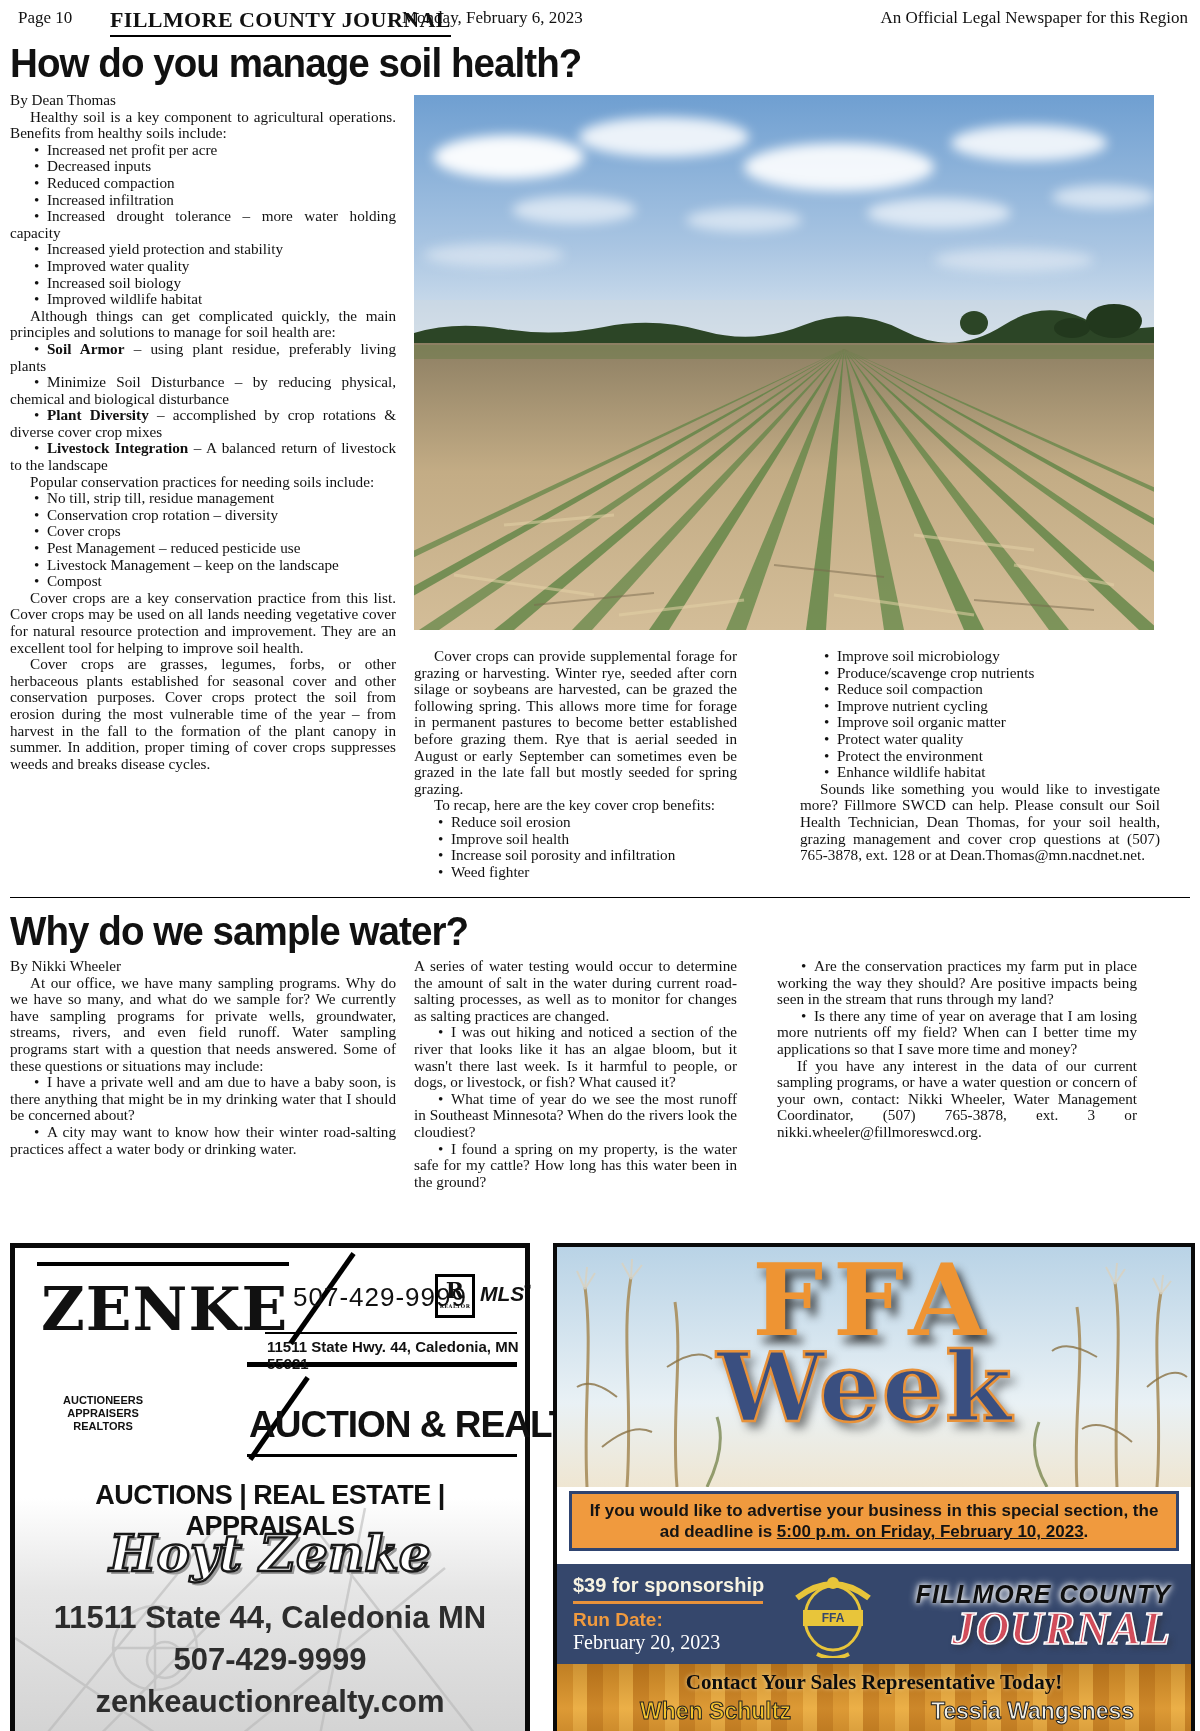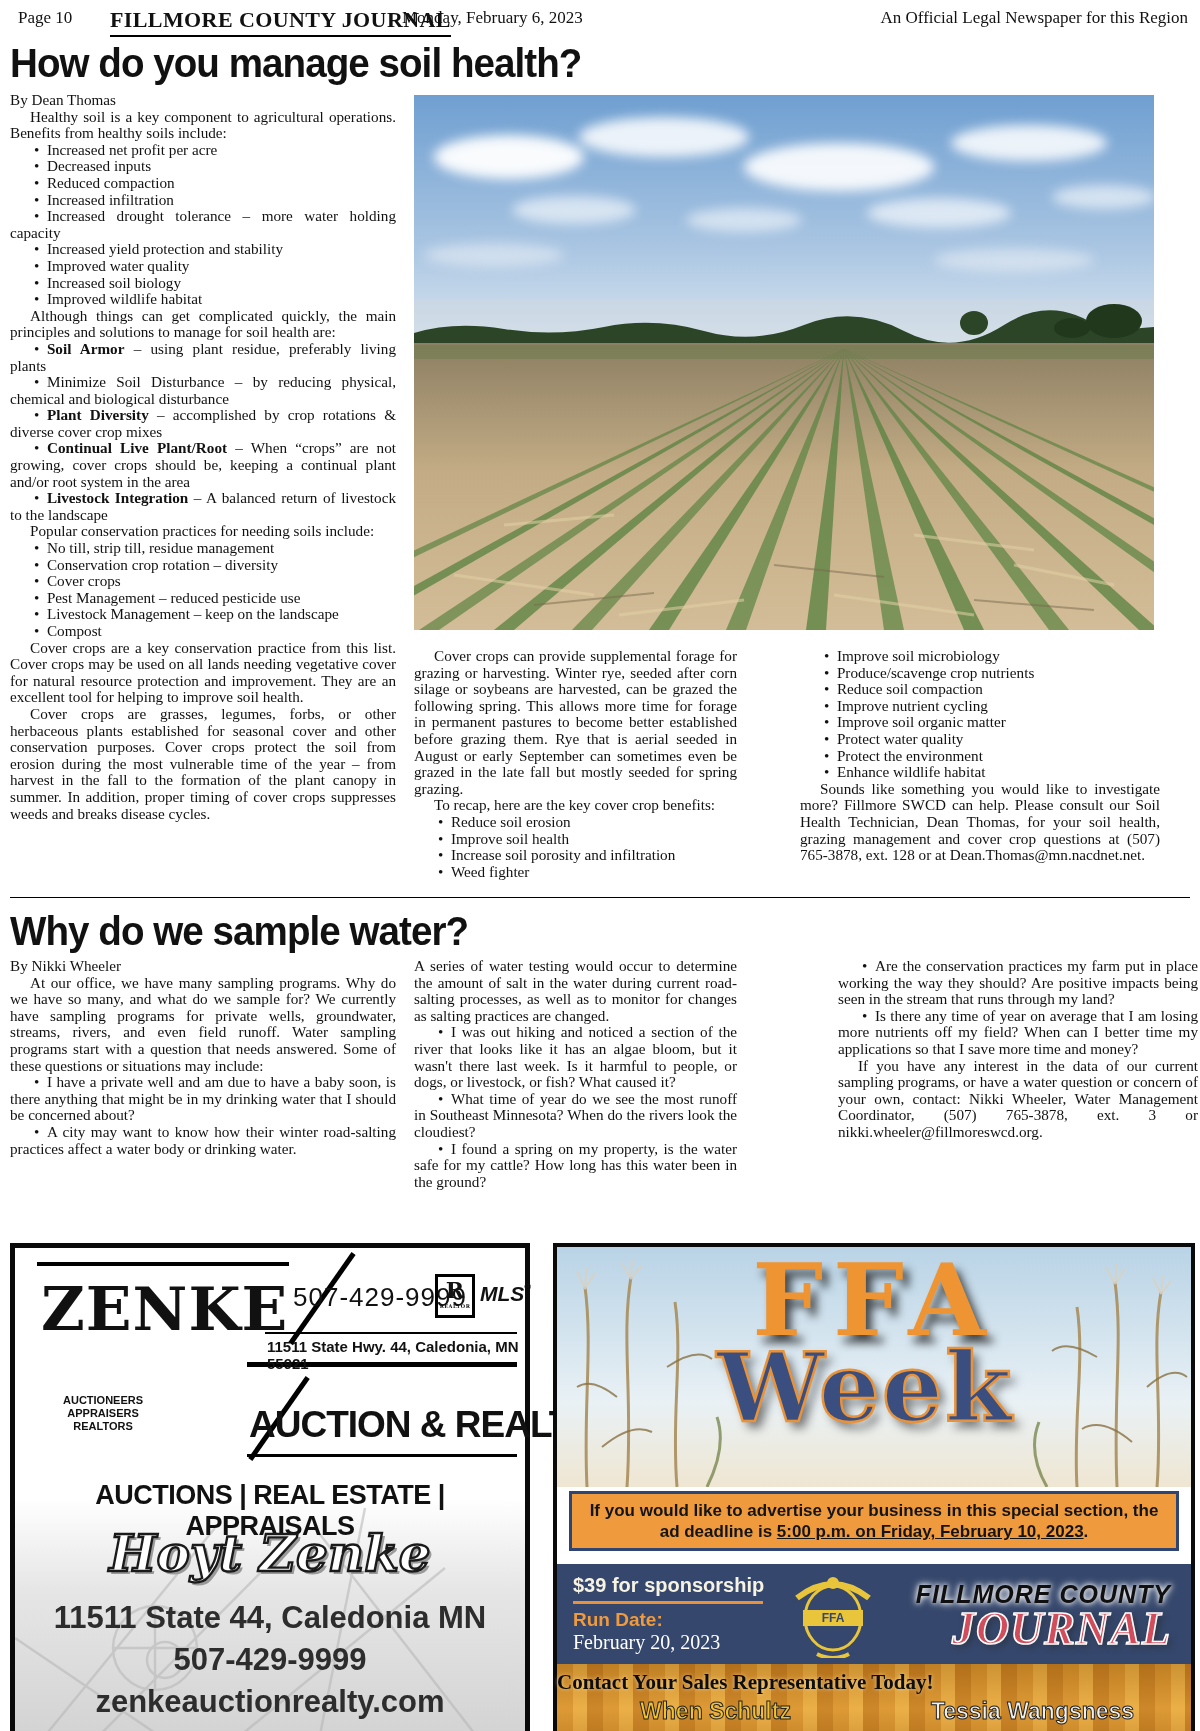--- a/index.html
+++ b/index.html
@@ -67,21 +67,21 @@
   .fspon .s3{font-family:"Liberation Serif",serif;font-size:20px;color:#fff;}
   .femblem{flex:0 0 auto;margin-left:6px;}
   .fbrand{flex:1;text-align:right;padding-right:4px;font-style:italic;}
   .fbrand .b1{font-size:25px;font-weight:bold;color:#101010;letter-spacing:1px;
               text-shadow:0 0 5px #fff,0 0 8px #fff;}
   .fbrand .b2{font-family:"Liberation Serif",serif;font-size:46px;font-weight:bold;color:#D24D5B;line-height:40px;
               -webkit-text-stroke:1.6px #ffffff;text-shadow:3px 3px 6px rgba(40,40,40,.6);letter-spacing:1px;}
   .fcorn{position:absolute;left:0;right:0;top:417px;bottom:0;
          background:repeating-linear-gradient(90deg,#d8922c 0 16px,#e9ab41 16px 30px,#c67d1f 30px 46px);}
   .fcorn::after{content:"";position:absolute;inset:0;background:linear-gradient(180deg,rgba(120,70,10,.25),rgba(255,210,120,.12) 45%,rgba(110,60,5,.3));}
-  .fcontact{position:relative;z-index:2;margin-top:6px;
+  .fcontact{position:relative;z-index:2;text-align:center;margin-top:6px;
             font-family:"Liberation Serif",serif;font-size:21px;font-weight:bold;color:#0d0d0d;
             text-shadow:0 0 4px rgba(255,230,170,.8);}
   .freps{position:relative;z-index:2;display:flex;margin-top:3px;}
   .frep{width:50%;text-align:center;}
   .frep .nm{font-size:23px;font-weight:bold;-webkit-text-stroke:1px #222;}
   .frep.left .nm{color:#F2C12E;}
   .frep.right .nm{color:#F1EFE6;}
   .frep .ph{font-size:28px;font-weight:bold;color:#16243E;letter-spacing:1px;
             text-shadow:2px 2px 0 rgba(255,255,255,.55);}
 </style>
@@ -108,21 +108,20 @@
     <div class="bul">Increased infiltration</div>
     <div class="bul">Increased drought tolerance – more water holding capacity</div>
     <div class="bul">Increased yield protection and stability</div>
     <div class="bul">Improved water quality</div>
     <div class="bul">Increased soil biology</div>
     <div class="bul">Improved wildlife habitat</div>
     <div class="p">Although things can get complicated quickly, the main principles and solutions to manage for soil health are:</div>
     <div class="bul"><b>Soil Armor</b><span> – using plant residue, preferably living plants</span></div>
     <div class="bul"><b></b><span>Minimize Soil Disturbance – by reducing physical, chemical and biological disturbance</span></div>
     <div class="bul"><b>Plant Diversity</b><span> – accomplished by crop rotations &amp; diverse cover crop mixes</span></div>
-    <div class="bul"><b>Continual Live Plant/Root</b><span> – When “crops” are not growing, cover crops should be, keeping a continual plant and/or root system in the area</span></div>
     <div class="bul"><b>Livestock Integration</b><span> – A balanced return of livestock to the landscape</span></div>
     <div class="p">Popular conservation practices for needing soils include:</div>
     <div class="bul">No till, strip till, residue management</div>
     <div class="bul">Conservation crop rotation – diversity</div>
     <div class="bul">Cover crops</div>
     <div class="bul">Pest Management – reduced pesticide use</div>
     <div class="bul">Livestock Management – keep on the landscape</div>
     <div class="bul">Compost</div>
     <div class="p">Cover crops are a key conservation practice from this list. Cover crops may be used on all lands needing vegetative cover for natural resource protection and improvement. They are an excellent tool for helping to improve soil health.</div>
     <div class="p">Cover crops are grasses, legumes, forbs, or other herbaceous plants established for seasonal cover and other conservation purposes. Cover crops protect the soil from erosion during the most vulnerable time of the year – from harvest in the fall to the formation of the plant canopy in summer. In addition, proper timing of cover crops suppresses weeds and breaks disease cycles.</div>
@@ -230,21 +229,21 @@
     <div class="bul">A city may want to know how their winter road-salting practices affect a water body or drinking water.</div>
   </div>
 
   <div class="col" style="left:414px;top:958px;width:323px;">
     <div class="p" style="text-indent:0;">A series of water testing would occur to determine the amount of salt in the water during current road-salting processes, as well as to monitor for changes as salting practices are changed.</div>
     <div class="bul">I was out hiking and noticed a section of the river that looks like it has an algae bloom, but it wasn't there last week.  Is it harmful to people, or dogs, or livestock, or fish?  What caused it?</div>
     <div class="bul">What time of year do we see the most runoff in Southeast Minnesota?  When do the rivers look the cloudiest?</div>
     <div class="bul">I found a spring on my property, is the water safe for my cattle?  How long has this water been in the ground?</div>
   </div>
 
-  <div class="col" style="left:838px;top:958px;width:360px;">
+  <div class="col" style="left:777px;top:958px;width:360px;">
     <div class="bul">Are the conservation practices my farm put in place working the way they should?  Are positive impacts being seen in the stream that runs through my land?</div>
     <div class="bul">Is there any time of year on average that I am losing more nutrients off my field?  When can I better time my applications so that I save more time and money?</div>
     <div class="p">If you have any interest in the data of our current sampling programs, or have a water question or concern of your own, contact: Nikki Wheeler, Water Management Coordinator, (507) 765-3878, ext. 3 or nikki.wheeler@fillmoreswcd.org.</div>
   </div>
 
   <div id="zenke" class="ad">
     <div class="zbg">
       <svg width="510" height="262" viewBox="0 0 510 262">
         <g stroke="#b5b5b5" stroke-width="2.5" opacity=".55" fill="none">
           <line x1="20" y1="250" x2="200" y2="30"></line>

